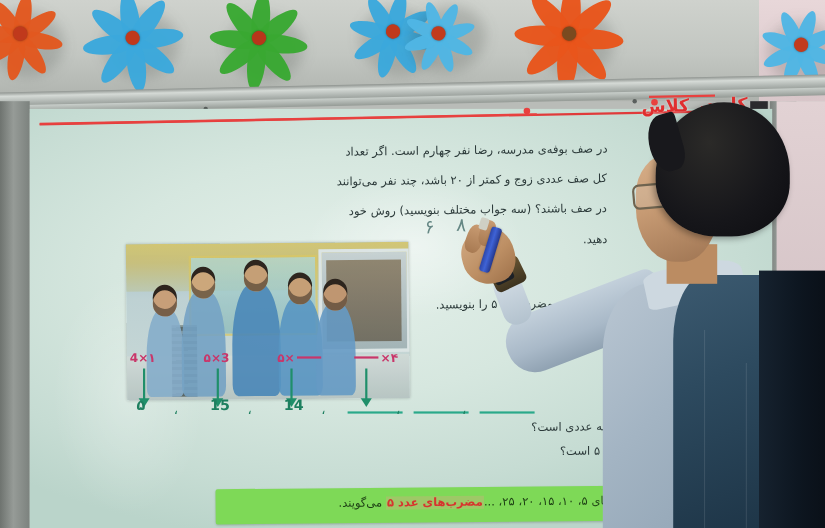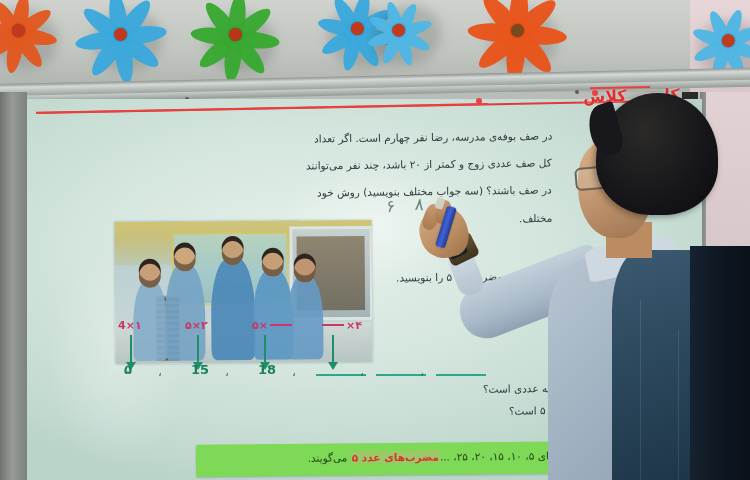--- a/index.html
+++ b/index.html
@@ -442,41 +442,41 @@
 
   <div class="head-title">کار در کلاس</div>
   <div class="head-dot" style="right:152px;top:90px;"></div>
   <div class="head-dot" style="right:268px;top:98px;"></div>
   <div class="head-rule" style="left:36px;top:103px;width:452px;transform:rotate(-1.1deg);"></div>
   <div class="head-rule" style="left:590px;top:86px;width:60px;transform:rotate(-1.1deg);"></div>
 
   <div class="para" style="right:198px;top:128px;">در صف بوفه‌ی مدرسه، رضا نفر چهارم است. اگر تعداد</div>
   <div class="para" style="right:198px;top:155px;">کل صف عددی زوج و کمتر از ۲۰ باشد، چند نفر می‌توانند</div>
   <div class="para" style="right:198px;top:182px;">در صف باشند؟ (سه جواب مختلف بنویسید) روش خود</div>
-  <div class="para" style="right:198px;top:209px;">مختلف.</div>
+  <div class="para" style="right:198px;top:209px;">دهید.</div>
 
   <div class="hand-digit" style="left:386px;top:196px;">۶</div>
   <div class="hand-digit" style="left:415px;top:194px;transform:rotate(4deg);">۸</div>
 
   <div class="algoo" style="right:96px;top:268px;">
     <span>با کامل کردن </span><span class="hl-pink">الگوی عددی</span><span> زیر، مضرب‌های ۵ را بنویسید.</span>
   </div>
 
   <div id="pattern">
       <div class="mul-lbl" style="left: 118px; top: 319px; color: rgb(201, 54, 106);">۱×4</div>
       <div class="arrow" style="left: 130px; top: 335px; height: 28px; background: rgb(31, 143, 106);"></div>
-      <div class="mul-lbl" style="left: 185px; top: 319px; color: rgb(201, 54, 106);">۲×۵</div>
+      <div class="mul-lbl" style="left: 185px; top: 319px; color: rgb(201, 54, 106);">3×۵</div>
       <div class="arrow" style="left: 197px; top: 335px; height: 28px; background: rgb(31, 143, 106);"></div>
       <div class="mul-lbl" style="left: 252px; top: 319px; color: rgb(201, 54, 106);"><span class="mul-blank"></span><span>×۵</span></div>
       <div class="arrow" style="left: 264px; top: 335px; height: 28px; background: rgb(31, 143, 106);"></div>
       <div class="mul-lbl" style="left: 320px; top: 319px; color: rgb(201, 54, 106);"><span>۴×</span><span class="mul-blank"></span></div>
       <div class="arrow" style="left: 332px; top: 335px; height: 28px; background: rgb(31, 143, 106);"></div>
       <div class="res" style="left: 124px; top: 362px; color: rgb(29, 127, 95);">۵</div>
       <div class="res" style="left: 191px; top: 362px; color: rgb(29, 127, 95);">15</div>
-      <div class="res" style="left: 258px; top: 362px; color: rgb(29, 127, 95);">18</div>
+      <div class="res" style="left: 258px; top: 362px; color: rgb(29, 127, 95);">14</div>
       <div class="blank-line" style="left: 316px; top: 374px; width: 50px; background: rgb(42, 169, 138);"></div>
       <div class="blank-line" style="left: 376px; top: 374px; width: 50px; background: rgb(42, 169, 138);"></div>
       <div class="blank-line" style="left: 436px; top: 374px; width: 50px; background: rgb(42, 169, 138);"></div>
       <div class="comma" style="left: 158px; top: 365px; color: rgb(29, 127, 95);">،</div>
       <div class="comma" style="left: 225px; top: 365px; color: rgb(29, 127, 95);">،</div>
       <div class="comma" style="left: 292px; top: 365px; color: rgb(29, 127, 95);">،</div>
       <div class="comma" style="left: 360px; top: 365px; color: rgb(29, 127, 95);">،</div>
       <div class="comma" style="left: 420px; top: 365px; color: rgb(29, 127, 95);">،</div>
     </div>
 

